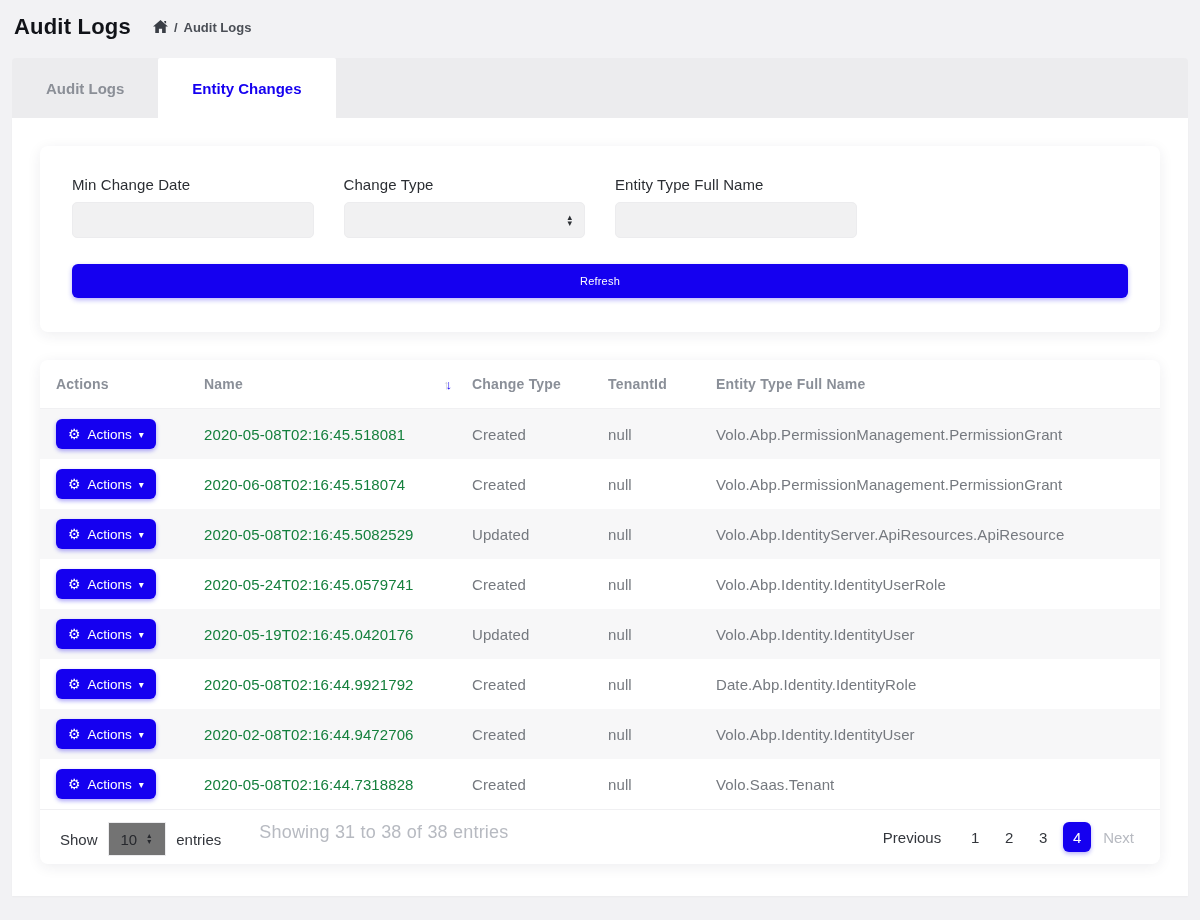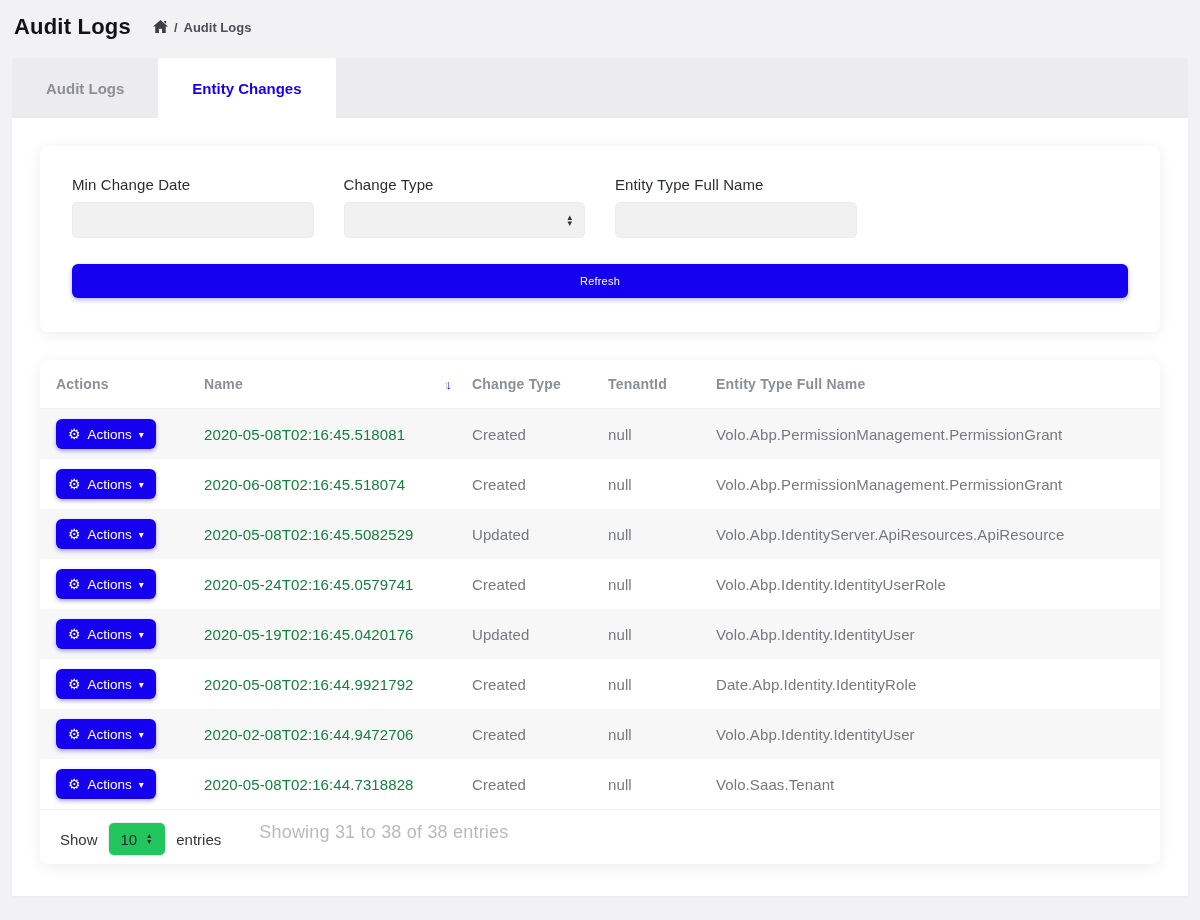--- a/index.html
+++ b/index.html
@@ -121,21 +121,21 @@
 
   
   .table-footer {
     display: flex; align-items: flex-start;
     border-top: 1px solid #f0f0f2;
     padding: 12px 20px; height: 55px;
   }
   .page-size { display: flex; align-items: center; gap: 10px; font-size: 15px; color: #33363c; }
   .size-select {
     display: flex; align-items: center; gap: 10px;
-    background: #22c55e; border: 1px solid #ececee; border-radius: 6px;
+    background: #737373; border: 1px solid #ececee; border-radius: 0;
     height: 34px; padding: 0 12px; font-size: 15px; color: #26282d; cursor: pointer;
   }
   .size-select .select-caret { font-size: 8px; color: #26282d; }
   .entries-info { margin-left: 38px; font-size: 18px; color: #b7bac1; letter-spacing: .2px; }
   .pagination { margin-left: auto; display: flex; align-items: center; gap: 6px; font-size: 15px; }
   .page-item {
     min-width: 28px; height: 30px; padding: 0 6px;
     display: inline-flex; align-items: center; justify-content: center;
     border-radius: 6px; color: #33363c; cursor: pointer;
   }
@@ -308,17 +308,25 @@
           <div class="size-select">
             <span>10</span>
             <span class="select-caret">
                 <span>▴</span>
                 <span>▾</span>
               </span>
           </div>
           <span>entries</span>
         </div>
         <div class="entries-info">Showing 31 to 38 of 38 entries</div>
+        <div class="pagination" id="pagination">
+            <div class="page-item prev">Previous</div>
+            <div class="page-item">1</div>
+            <div class="page-item">2</div>
+            <div class="page-item">3</div>
+            <div class="page-item active">4</div>
+            <div class="page-item disabled">Next</div>
+          </div>
       </div>
     </section>
 
   </div>
 </div>
 
 </body></html>

